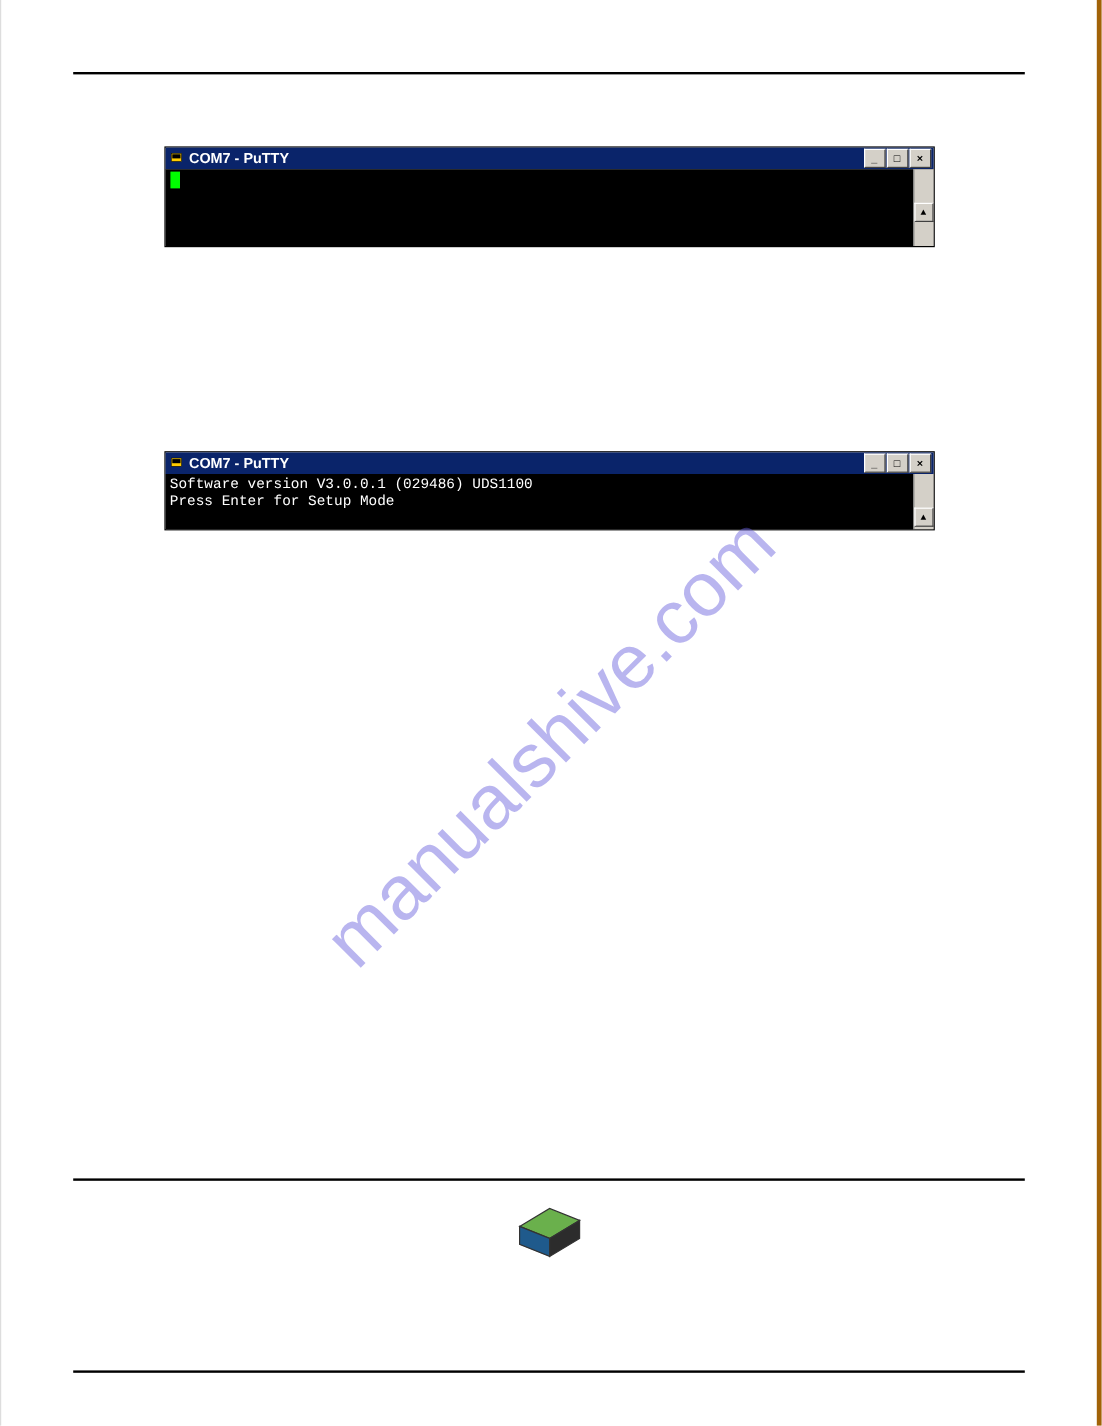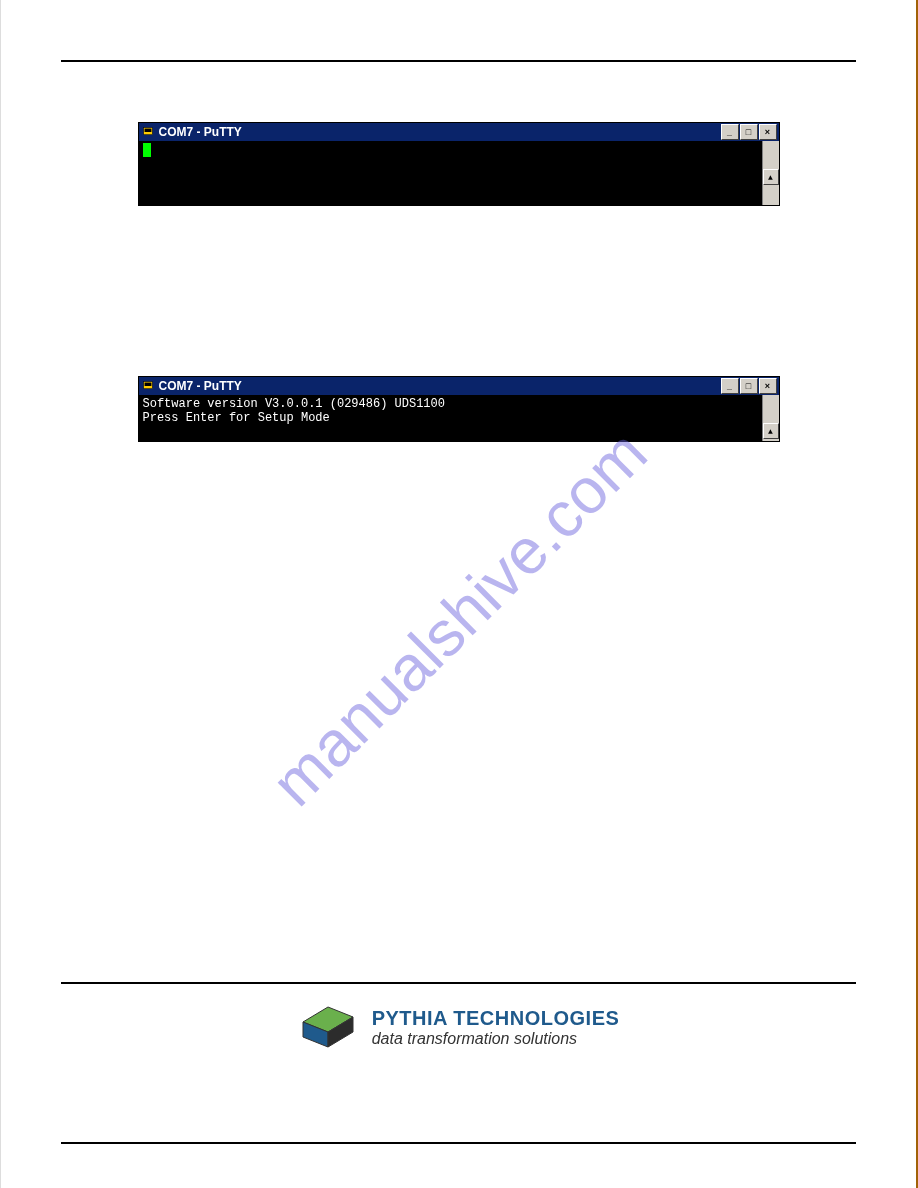--- a/index.html
+++ b/index.html
@@ -10,21 +10,21 @@
     display: flex;
     justify-content: center;
   }
   .page {
     width: 918px;
     height: 1188px;
     position: relative;
     box-sizing: border-box;
     padding: 40px 60px;
     border-left: 1px solid #ddd;
-    border-right: 2px solid #a16207;
+    border-right: 4px solid #a16207;
   }
   .hr-top, .hr-bottom1, .hr-bottom2 {
     border: none;
     border-top: 2px solid #000;
     margin: 0;
   }
   .hr-top { margin-top: 20px; margin-bottom: 60px; }
   .hr-bottom1 { margin-top: 540px; }
   .hr-bottom2 { margin-top: 90px; }
 
@@ -187,21 +187,17 @@
   <div class="watermark">manualshive.com</div>
 
   <hr class="hr-bottom1">
 
   <div class="footer-logo">
     <svg class="logo-svg" viewBox="0 0 60 50">
       <polygon points="5,20 30,5 55,15 30,30" fill="#6ab04c" stroke="#333" stroke-width="1"></polygon>
       <polygon points="5,20 30,30 30,45 5,35" fill="#1f5a8c" stroke="#333" stroke-width="1"></polygon>
       <polygon points="30,30 55,15 55,30 30,45" fill="#2c2c2c" stroke="#333" stroke-width="1"></polygon>
     </svg>
-    <div class="footer-text">
-      <span class="line1">PYTHIA TECHNOLOGIES</span>
-      <span class="line2">data transformation solutions</span>
-    </div>
   </div>
 
   <hr class="hr-bottom2">
 
 </div>
 
 </body></html>

